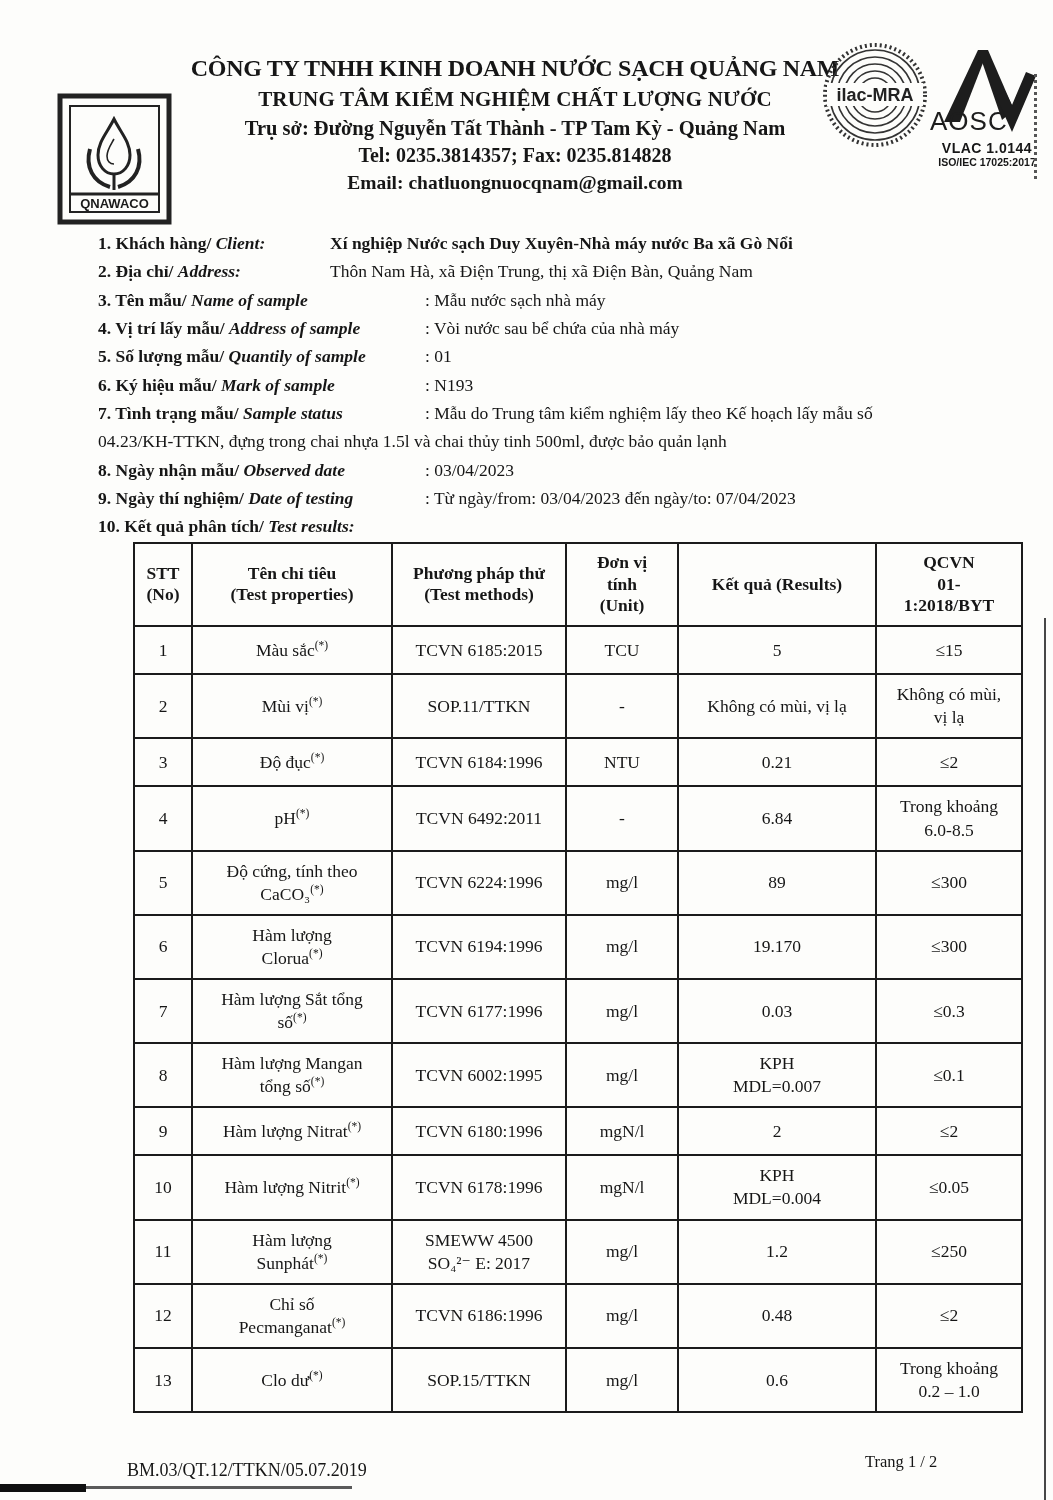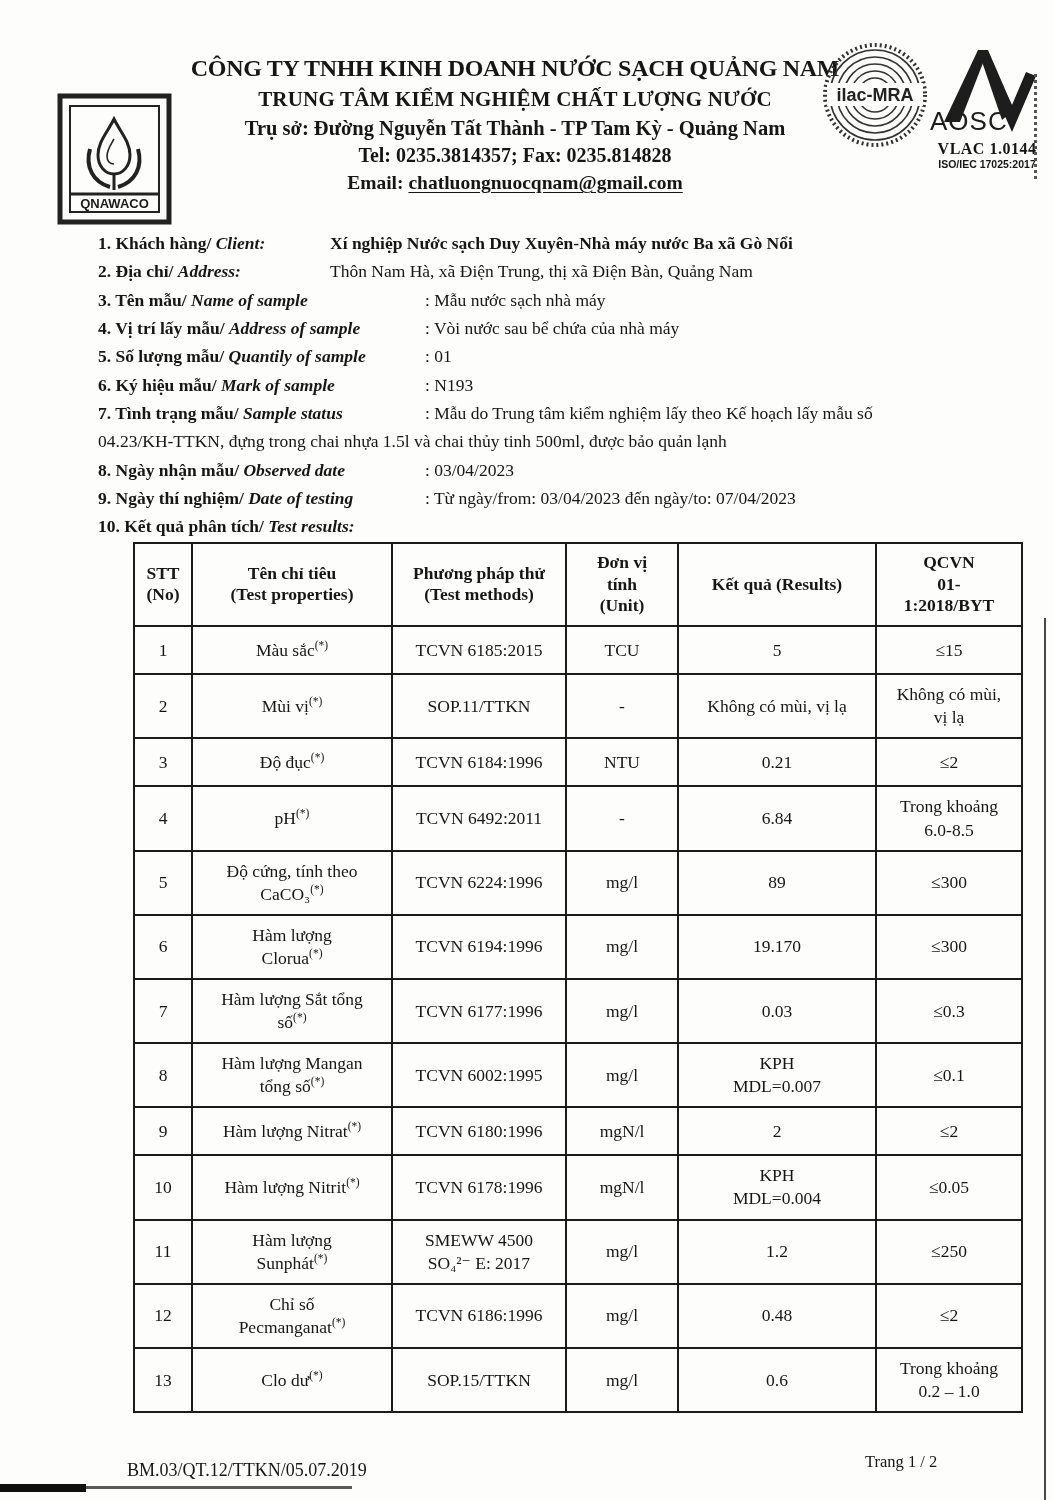--- a/index.html
+++ b/index.html
@@ -9,29 +9,29 @@
     position:relative;overflow:hidden;
   }
   .page{position:relative;width:1053px;height:1500px;}
 
   
   .hdr{position:relative;padding-top:52px;}
   .logo-qnawaco{position:absolute;left:57px;top:93px;width:125px;height:132px;}
   .logos-right{position:absolute;right:6px;top:40px;width:225px;display:flex;align-items:flex-start;}
   .stamp-ilac{width:106px;height:112px;}
   .aosc-block{width:118px;text-align:center;margin-top:4px;}
-  .aosc-cert1{font-family:Liberation Serif, serif;font-weight:bold;font-size:16px;letter-spacing:.5px;}
+  .aosc-cert1{font-family:Liberation Sans, sans-serif;font-weight:bold;font-size:14px;letter-spacing:.5px;}
   .aosc-cert2{font-family:"Liberation Sans","DejaVu Sans",sans-serif;font-weight:bold;font-size:10.5px;}
   .hdr-center{width:680px;margin:0 auto 0 175px;text-align:center;line-height:1.38;}
   .hc1{font-size:24px;letter-spacing:-.3px;white-space:nowrap;font-weight:bold;}
   .hc2{font-size:21px;font-weight:bold;letter-spacing:.2px;}
   .hc3{font-size:20.5px;font-weight:bold;}
   .hc4{font-size:20px;font-weight:bold;}
   .hc5{font-size:19.5px;font-weight:bold;}
-  .email-link{text-decoration:underline;text-underline-offset:3px;}
+  .email-link{text-underline-offset:3px;}
 
   
   .info-list{margin:36px 58px 0 98px;font-size:17.5px;}
   .info-row{display:flex;line-height:1.22;margin-bottom:7px;}
   .info-label{flex:0 0 327px;}
   .info-row.narrow .info-label{flex:0 0 232px;}
   .info-row.lastrow{margin-bottom:4px;}
   .lbl-vi{font-weight:bold;}
   .lbl-en{font-weight:bold;font-style:italic;}
   .info-value{flex:1;}

